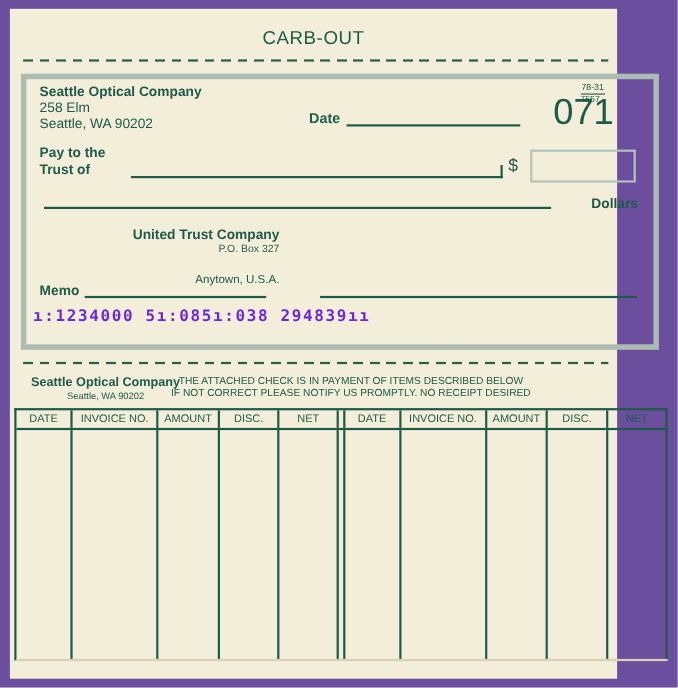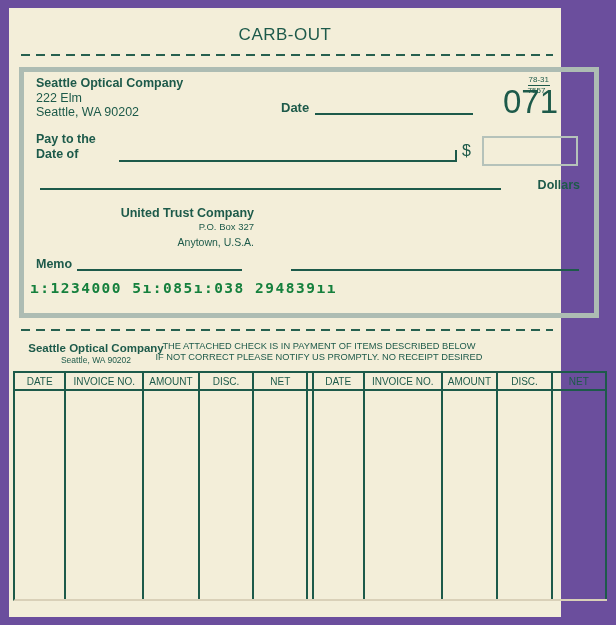--- a/index.html
+++ b/index.html
@@ -39,30 +39,30 @@
   .dollar { left:438px; top:70px; font-size:16px; }
   .amount-box { left:458px; top:64px; width:96px; height:30px; border:2px solid #b5c2ba; }
 
   .dollars-row { left:16px; top:104px; width:540px; display:flex; align-items:flex-end;gap:31px; }
   .words-line { flex:1; height:14px; border-bottom:2px solid #1d5a4a; margin-bottom:2px; }
   .dollars-label { margin-left:6px; font-size:12.5px; font-weight:bold; }
 
   .bank { left:30px; top:134px; width:200px; text-align:right; }
   .bank-name { font-size:12.5px; font-weight:bold; }
   .bank-a1 { font-size:9.5px; margin-top:1px; }
-  .bank-a2 { font-size:10.5px; margin-top:4px; }
+  .bank-a2 { font-size:10.5px; margin-top:16px; }
 
   .void { left:368px; top:172px; font-size:19px; font-weight:bold; color:#b9c3c5; letter-spacing:1px; }
 
   .memo-row { left:12px; top:185px; display:flex; align-items:flex-start; font-size:12.5px; font-weight:bold; }
   .memo-line { display:inline-block; width:165px; height:14px; border-bottom:2px solid #1d5a4a; margin-left:5px; }
   .sig-line { left:267px; top:187px; width:288px; height:12px; border-bottom:2px solid #1d5a4a; }
 
   .micr { left:6px; top:208px; font-family:"DejaVu Sans Mono", monospace; font-weight:bold;
-    font-size:14.5px; letter-spacing:1.5px; color:#15803d; }
+    font-size:14.5px; letter-spacing:1.5px; color:#6d28d9; }
 
   
   .stmt-company { position:absolute; left:12px; top:334px; width:150px; text-align:center; }
   .stmt-company .name { font-size:11.5px; font-weight:bold; }
   .stmt-company .addr { font-size:8.5px; margin-top:1px; }
   .stmt-notice { position:absolute; left:135px; top:333px; width:350px; text-align:center;
     font-size:9.3px; line-height:11.3px; }
   .stmt-notice .nt { font-weight:bold; }
 
   .stmt-table { position:absolute; left:4px; top:363px; width:594px;
@@ -81,39 +81,39 @@
 
 <div class="frame">
 
   <div class="title">CARB-OUT</div>
   <div class="dash top-dash"></div>
 
   <div class="check">
 
     <div class="payer">
       <div class="bold">Seattle Optical Company</div>
-      <div>222 Elm</div>
+      <div>258 Elm</div>
       <div>Seattle, WA 90202</div>
     </div>
 
     <div class="date-row">
       <span class="bold">Date</span>
       <span class="date-line"></span>
     </div>
 
     <div class="fraction">
       <div class="frac-top">78-31</div>
       <div>7557</div>
     </div>
 
     <div class="check-no">071</div>
 
     <div class="payto">
       <div>Pay to the</div>
-      <div>Date of</div>
+      <div>Trust of</div>
     </div>
     <div class="payee-line"></div>
 
     <div class="dollar">$</div>
     <div class="amount-box"></div>
 
     <div class="dollars-row">
       <div class="words-line"></div>
       <div class="dollars-label">Dollars</div>
     </div>

